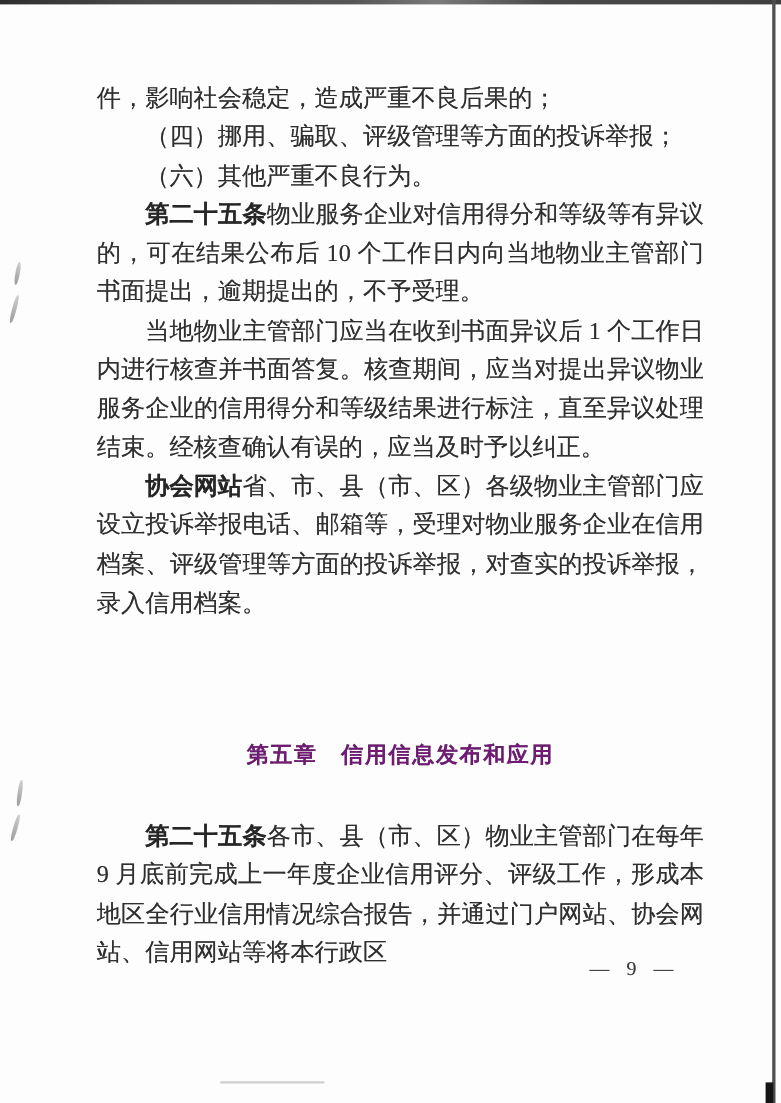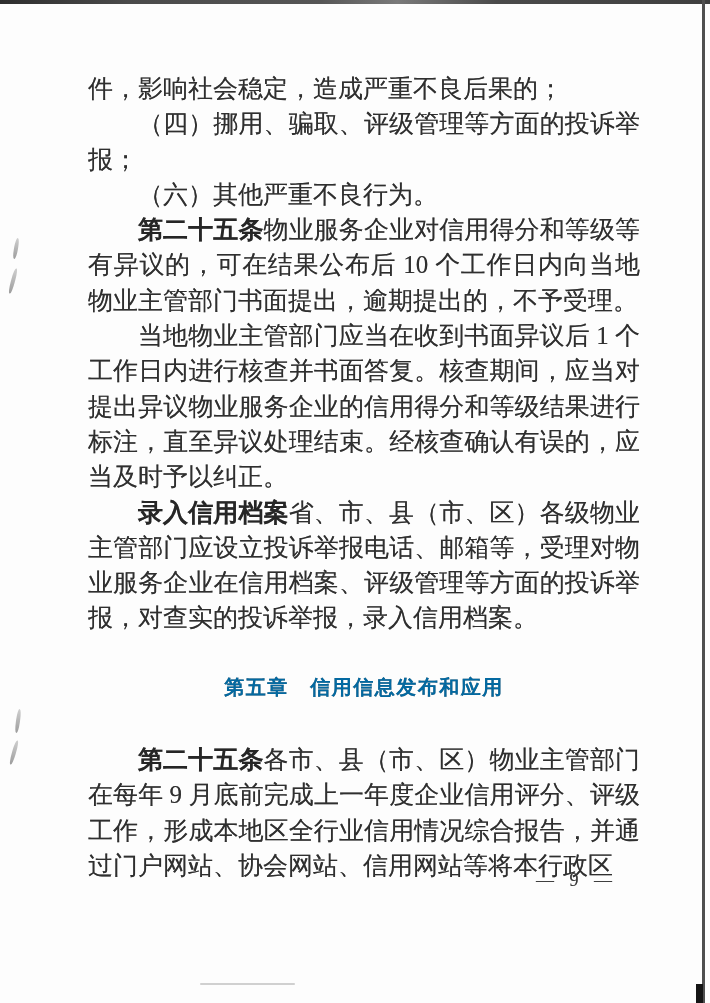--- a/index.html
+++ b/index.html
@@ -38,38 +38,38 @@
     background: linear-gradient(#cfcfcf, #9d9d9d);
   }
   .bm1 { left: 14px; top: 238px; height: 21px; transform: rotate(10deg); }
   .bm2 { left: 11px; top: 268px; height: 26px; transform: rotate(15deg); }
   .bm3 { left: 16px; top: 709px; height: 24px; transform: rotate(8deg); }
   .bm4 { left: 12px; top: 740px; height: 25px; transform: rotate(16deg); }
 
   
   .body-text {
     position: absolute; left: 88px; width: 552px;
-    font-size: 25px; line-height: 35.3px;
+    font-size: 22px; line-height: 35.3px;
     text-align: justify;
     word-break: break-all;
     color: #2f2f2f;
     text-shadow: 0 0 0.5px rgba(55,55,55,.6);
   }
   .body-1 { top: 71px; }
   .body-2 { top: 742px; }
   .para { margin: 0; }
   .para.indent { text-indent: 2em; }
   .lead { font-weight: 700; color: #262626; }
   .lead:empty { display: none; margin: 0; }
 
   .chapter {
     position: absolute; left: 88px; width: 552px; top: 672px;
     margin: 0; text-align: center;
     font-size: 20px; font-weight: 700; letter-spacing: 1.5px;
-    color: #0369a1; line-height: 30px;
+    color: #701a75; line-height: 30px;
     text-shadow: 0 0 0.5px rgba(40,40,40,.6);
   }
   .page-number {
     position: absolute; left: 536px; top: 870px;
     font-size: 18px; color: #3a3a3a;
     letter-spacing: 2px; word-spacing: 7px;
     text-shadow: 0 0 0.5px rgba(55,55,55,.5);
   }
 </style>
 </head>
@@ -86,21 +86,21 @@
   <div class="bmark bm2"></div>
   <div class="bmark bm3"></div>
   <div class="bmark bm4"></div>
 
   <div class="body-text body-1">
     <p class="para"><span class="ptxt">件，影响社会稳定，造成严重不良后果的；</span></p>
     <p class="para indent"><span class="ptxt">（四）挪用、骗取、评级管理等方面的投诉举报；</span></p>
     <p class="para indent"><span class="ptxt">（六）其他严重不良行为。</span></p>
     <p class="para indent"><span class="lead">第二十五条</span><span class="ptxt">物业服务企业对信用得分和等级等有异议的，可在结果公布后 10 个工作日内向当地物业主管部门书面提出，逾期提出的，不予受理。</span></p>
     <p class="para indent"><span class="ptxt">当地物业主管部门应当在收到书面异议后 1 个工作日内进行核查并书面答复。核查期间，应当对提出异议物业服务企业的信用得分和等级结果进行标注，直至异议处理结束。经核查确认有误的，应当及时予以纠正。</span></p>
-    <p class="para indent"><span class="lead">录入信用档案</span><span class="ptxt">省、市、县（市、区）各级物业主管部门应设立投诉举报电话、邮箱等，受理对物业服务企业在信用档案、评级管理等方面的投诉举报，对查实的投诉举报，录入信用档案。</span></p>
+    <p class="para indent"><span class="lead">协会网站</span><span class="ptxt">省、市、县（市、区）各级物业主管部门应设立投诉举报电话、邮箱等，受理对物业服务企业在信用档案、评级管理等方面的投诉举报，对查实的投诉举报，录入信用档案。</span></p>
   </div>
 
   <h2 class="chapter">第五章　信用信息发布和应用</h2>
 
   <div class="body-text body-2">
     <p class="para indent"><span class="lead">第二十五条</span><span class="ptxt">各市、县（市、区）物业主管部门在每年 9 月底前完成上一年度企业信用评分、评级工作，形成本地区全行业信用情况综合报告，并通过门户网站、协会网站、信用网站等将本行政区</span></p>
   </div>
 
   <div class="page-number">— 9 —</div>
 

